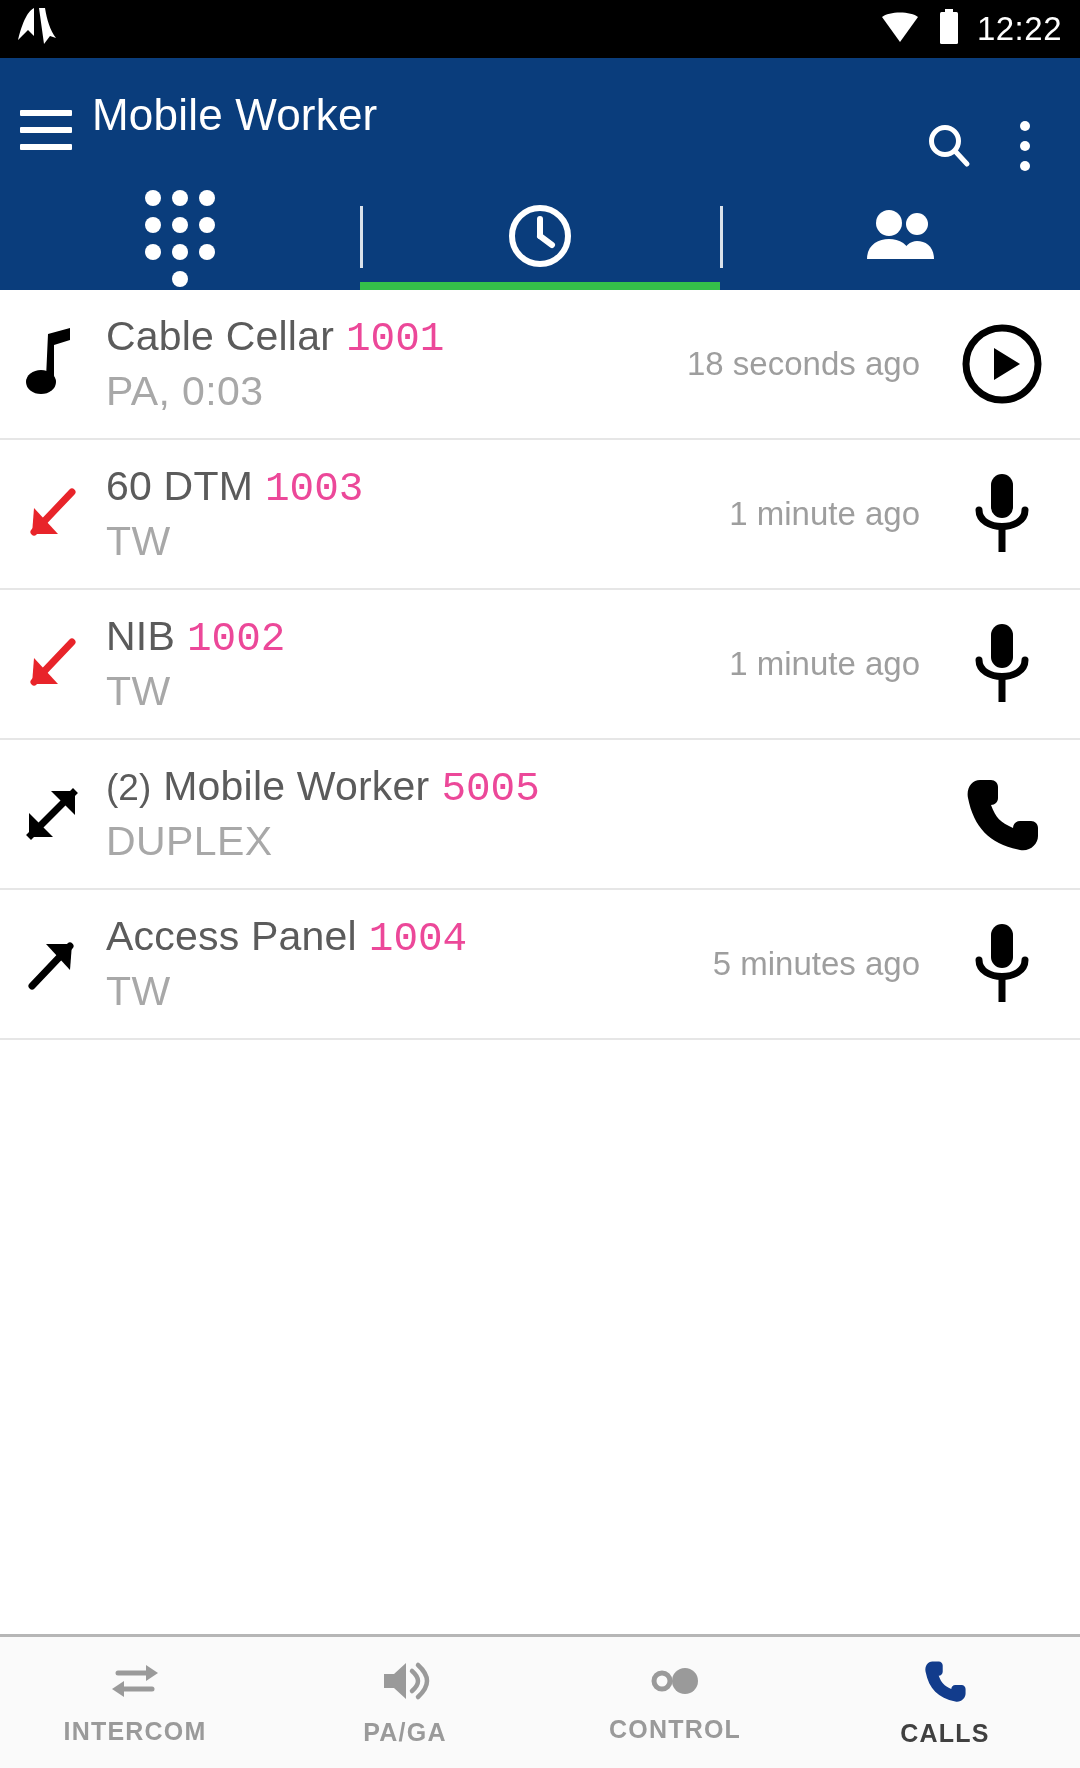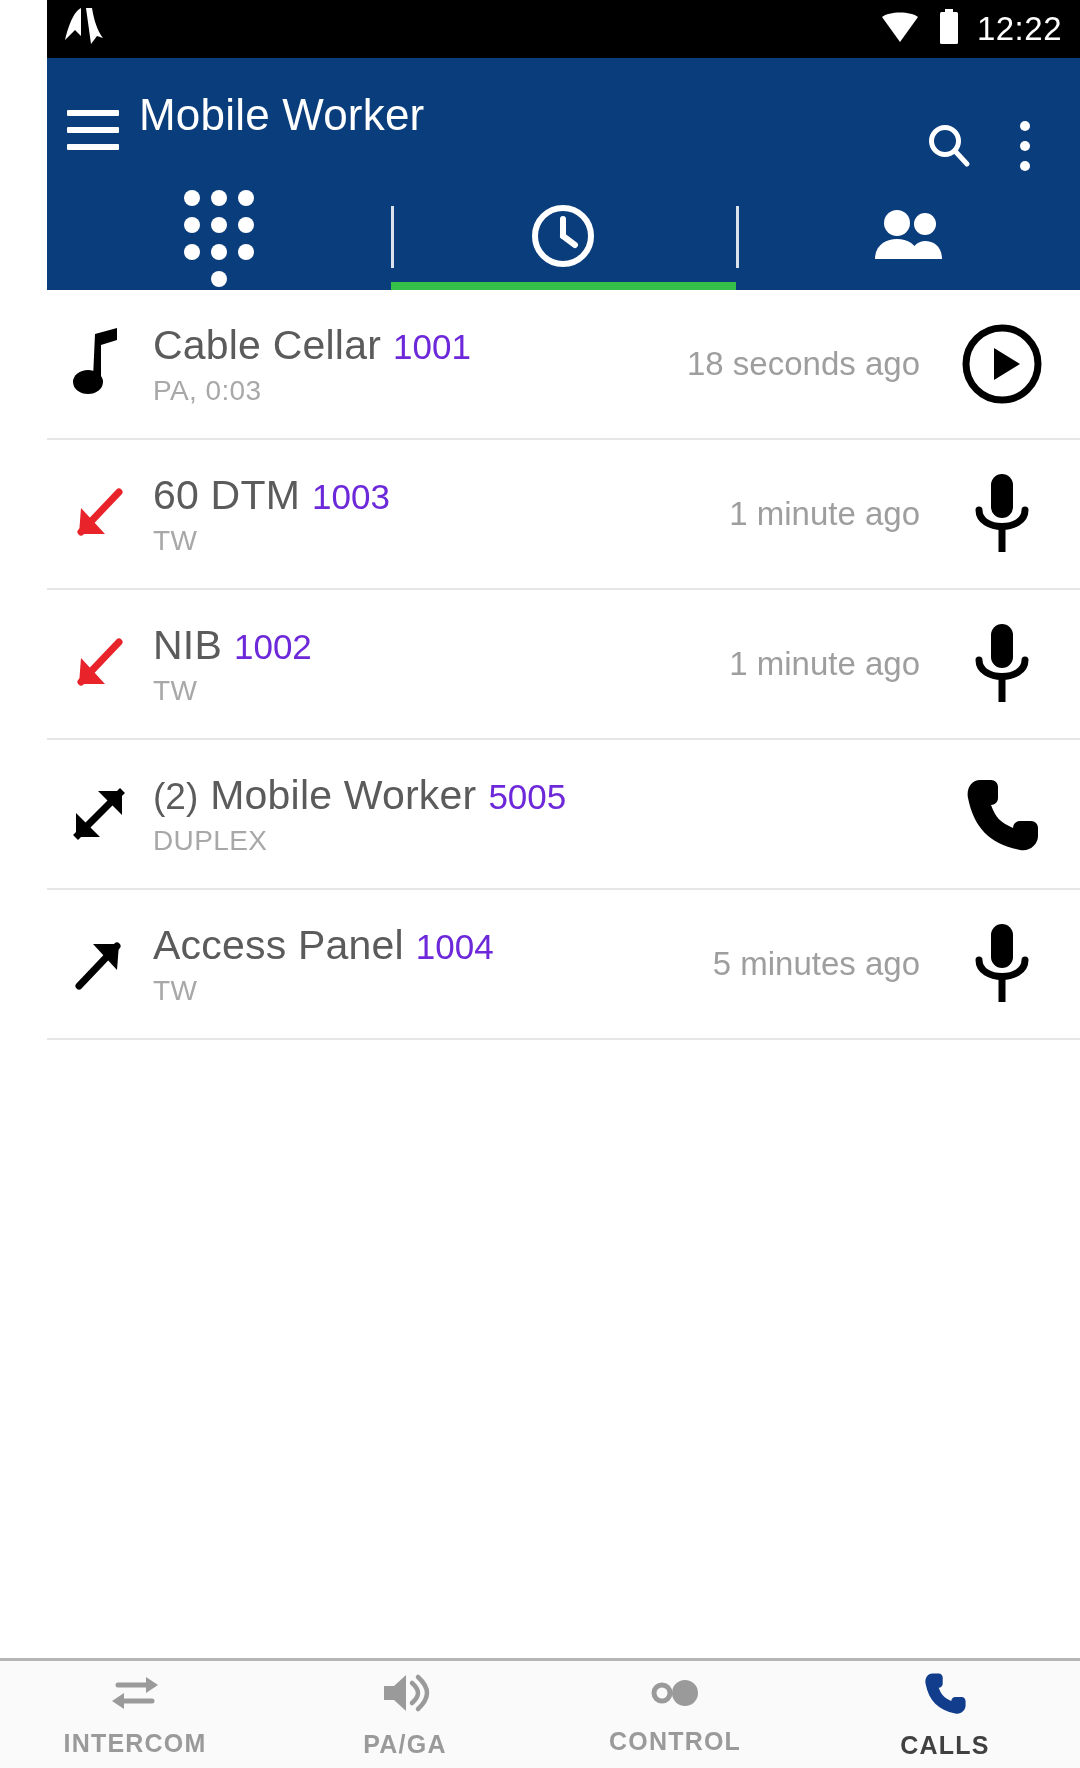--- a/index.html
+++ b/index.html
@@ -83,47 +83,47 @@
   }
   .dir-icon{
     width:104px;min-width:104px;display:flex;align-items:center;justify-content:center;
   }
   .row-text{flex:1;min-width:0;padding-left:2px;}
   .row-line1{
     display:flex;align-items:baseline;gap:12px;white-space:nowrap;
   }
   .row-prefix{color:#5b5b5b;font-size:37px;}
   .row-name{color:#5b5b5b;font-size:41px;letter-spacing:0.2px;}
-  .row-ext{color:#6d28d9;font-size:35px;}
-  .row-sub{color:#a8a8a8;font-size:28px;margin-top:6px;letter-spacing:0.4px;}
+  .row-ext{color:#ec4899;font-size:41px;font-family:Liberation Mono, monospace;}
+  .row-sub{color:#a8a8a8;font-size:41px;margin-top:6px;letter-spacing:0.4px;}
   .row-time{color:#9e9e9e;font-size:33px;white-space:nowrap;padding-right:30px;}
   .row-action{
     width:104px;min-width:104px;display:flex;align-items:center;justify-content:center;
     cursor:pointer;
   }
 
   
   .spacer{flex:1;background:#ffffff;}
   .bottom-nav{
-    position:absolute;left:0;right:0;bottom:0;height:110px;
+    position:absolute;left:0;right:0;bottom:0;height:134px;
     background:#fafafa;border-top:3px solid #b6b6b6;
     display:flex;
   }
   .nav-item{
     flex:1;display:flex;flex-direction:column;align-items:center;justify-content:center;
     gap:10px;cursor:pointer;
   }
   .nav-label{
     font-size:25px;letter-spacing:1.2px;color:#9a9a9a;font-weight:700;
   }
   .nav-item.active .nav-label{color:#404040;}
 
   .content-wrap{
     position:absolute;top:0;left:0;right:0;bottom:0;
-    display:flex;flex-direction:column;margin-left:47px;
+    display:flex;flex-direction:column;
   }
 </style>
 </head>
 <body>
 
 <div class="content-wrap">
 
   <div class="status-bar">
     <div class="sb-left">
       <span>

